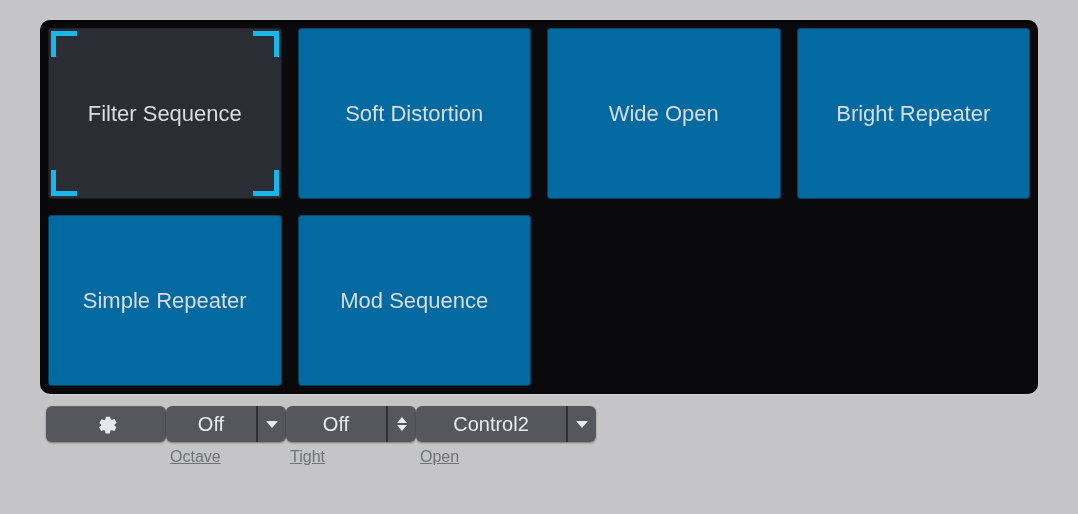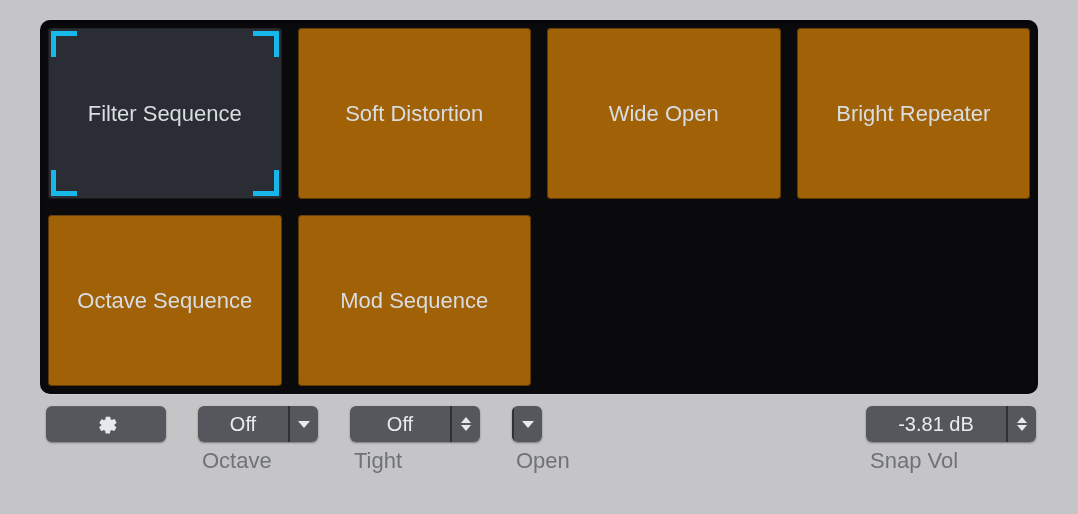--- a/index.html
+++ b/index.html
@@ -18,21 +18,21 @@
   }
   .pad-grid {
     display: grid;
     grid-template-columns: repeat(4, 1fr);
     grid-template-rows: repeat(2, 1fr);
     gap: 16px;
     width: 100%;
     height: 358px;
   }
   .pad {
-    background: #a16207;
+    background: #0369a1;
     border-radius: 4px;
     display: flex;
     align-items: center;
     justify-content: center;
     color: #d8dde2;
     font-size: 22px;
     font-weight: 400;
     text-align: center;
     padding: 8px;
     cursor: pointer;
@@ -52,21 +52,20 @@
     border-width: 0;
   }
   .pad .corner.tl { top: 3px; left: 3px; border-top-width: 5px; border-left-width: 5px; }
   .pad .corner.tr { top: 3px; right: 3px; border-top-width: 5px; border-right-width: 5px; }
   .pad .corner.bl { bottom: 3px; left: 3px; border-bottom-width: 5px; border-left-width: 5px; }
   .pad .corner.br { bottom: 3px; right: 3px; border-bottom-width: 5px; border-right-width: 5px; }
 
   .controls-row {
     display: flex;
     align-items: flex-start;
-    gap: 32px;
     margin-top: 12px;
     padding-left: 6px;
     padding-right: 2px;
     width: 998px;
     text-align: right;
   }
   .gear-btn {
     background: #55575c;
     border-radius: 6px;
     height: 36px;
@@ -119,24 +118,25 @@
     border-left: 6px solid transparent;
     border-right: 6px solid transparent;
   }
   .tri.down { border-top: 7px solid #e8ebee; }
   .tri.up { border-bottom: 7px solid #e8ebee; }
   .tri.small.down { border-top: 6px solid #e8ebee; border-left-width:5px; border-right-width:5px; }
   .tri.small.up { border-bottom: 6px solid #e8ebee; border-left-width:5px; border-right-width:5px; }
 
   .param-label {
     color: #6f7276;
-    font-size: 22px;
+    font-size: 16px;
     font-weight: 500;
     margin-top: 6px;
     margin-left: 4px;
+    text-decoration: underline;
   }
 
   .spacer-flex { flex: 1; }
 
   #param-octave .value { min-width: 90px; }
   #param-rate .value { min-width: 100px; }
   #param-wheel .value { min-width: 150px; }
   #param-snapvol .value { min-width: 140px; }
 </style>
 </head>
@@ -154,21 +154,21 @@
     <div class="pad">
       <span>Soft Distortion</span>
     </div>
     <div class="pad">
       <span>Wide Open</span>
     </div>
     <div class="pad">
       <span>Bright Repeater</span>
     </div>
     <div class="pad">
-      <span>Octave Sequence</span>
+      <span>Simple Repeater</span>
     </div>
     <div class="pad">
       <span>Mod Sequence</span>
     </div>
   </div>
 </div>
 
 <div class="controls-row">
   <div class="gear-btn">
     <svg class="gear-svg" viewBox="0 0 24 24">
@@ -192,32 +192,23 @@
       <div class="arrow-section">
         <span class="tri small up"></span>
         <span class="tri small down"></span>
       </div>
     </div>
     <div class="param-label">Tight</div>
   </div>
 
   <div class="param" id="param-wheel">
     <div class="box">
+      <div class="value">Control2</div>
       <div class="arrow-section single">
         <span class="tri down"></span>
       </div>
     </div>
     <div class="param-label">Open</div>
   </div>
 
   <div class="spacer-flex"></div>
 
-  <div class="param" id="param-snapvol">
-    <div class="box">
-      <div class="value">-3.81 dB</div>
-      <div class="arrow-section">
-        <span class="tri small up"></span>
-        <span class="tri small down"></span>
-      </div>
-    </div>
-    <div class="param-label">Snap Vol</div>
-  </div>
 </div>
 
 </body></html>

